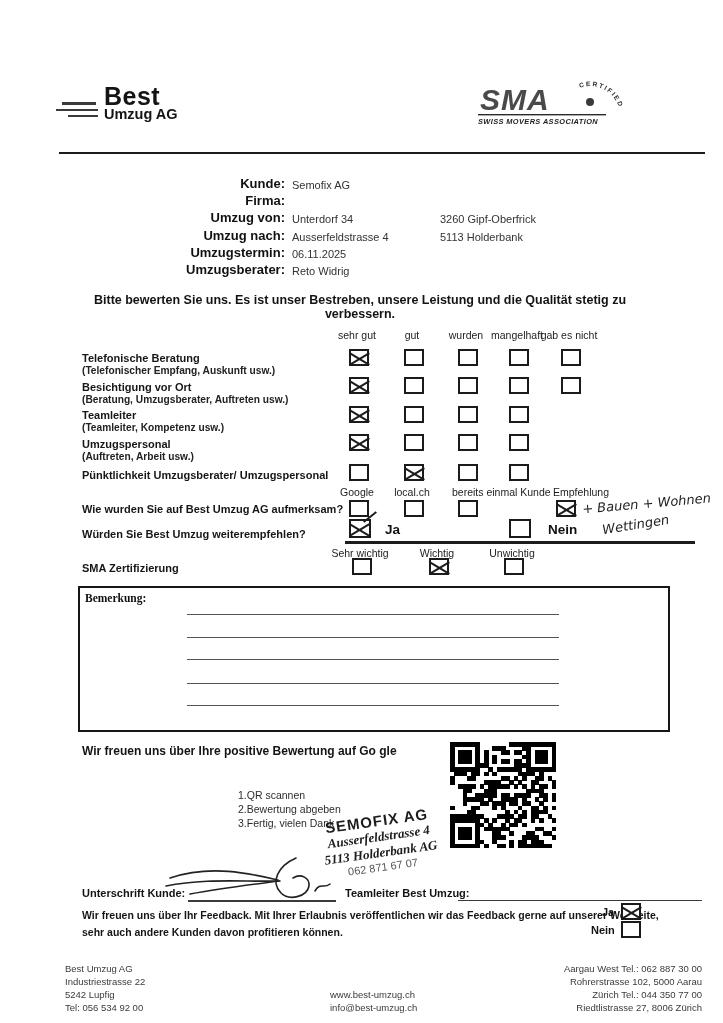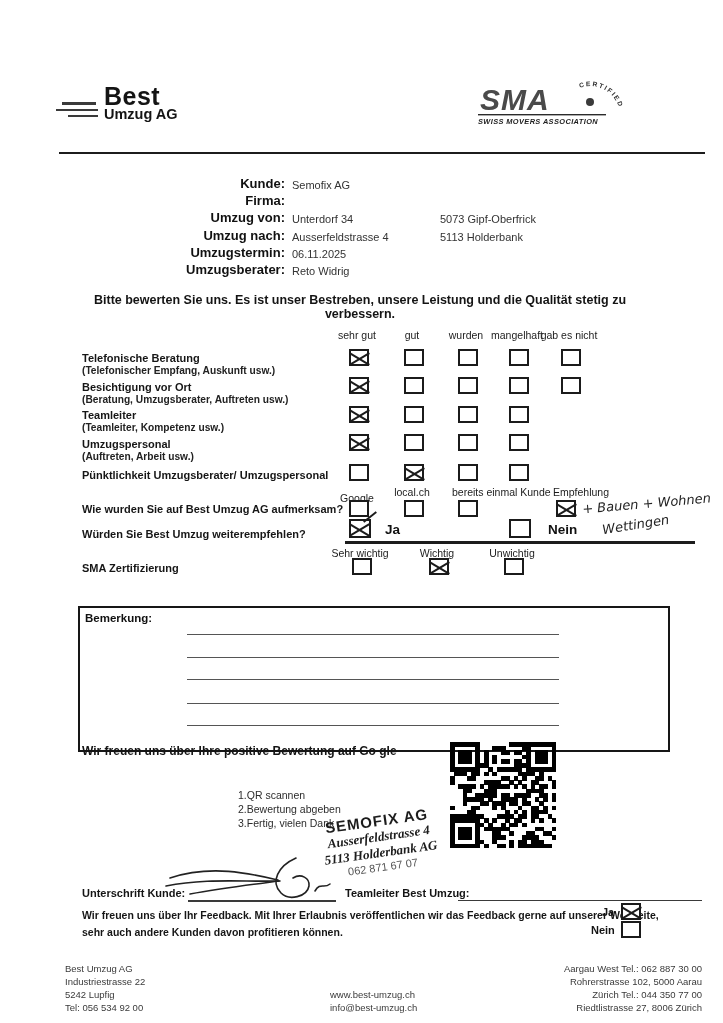--- a/index.html
+++ b/index.html
@@ -73,21 +73,21 @@
 
   <div class="abs rule" style="left:59px;top:152px;width:646px;height:2px;"></div>
 
   <div>
     <span class="abs f-label" style="left:60px;top:176px;">Kunde:</span>
     <span class="abs f-value" style="left:292px;top:179px;">Semofix AG</span>
     <span class="abs f-label" style="left:60px;top:193px;">Firma:</span>
     <span class="abs f-value" style="left:292px;top:196px;"></span>
     <span class="abs f-label" style="left:60px;top:210px;">Umzug von:</span>
     <span class="abs f-value" style="left:292px;top:213px;">Unterdorf 34</span>
-    <span class="abs f-value" style="left:440px;top:213px;">5073 Gipf-Oberfrick</span>
+    <span class="abs f-value" style="left:440px;top:213px;">3260 Gipf-Oberfrick</span>
     <span class="abs f-label" style="left:60px;top:228px;">Umzug nach:</span>
     <span class="abs f-value" style="left:292px;top:231px;">Ausserfeldstrasse 4</span>
     <span class="abs f-value" style="left:440px;top:231px;">5113 Holderbank</span>
     <span class="abs f-label" style="left:60px;top:245px;">Umzugstermin:</span>
     <span class="abs f-value" style="left:292px;top:248px;">06.11.2025</span>
     <span class="abs f-label" style="left:60px;top:262px;">Umzugsberater:</span>
     <span class="abs f-value" style="left:292px;top:265px;">Reto Widrig</span>
   </div>
 
   <div class="abs intro" style="left:60px;top:293px;width:600px;">Bitte bewerten Sie uns. Es ist unser Bestreben, unsere Leistung und die Qualität stetig zu verbessern.</div>
@@ -130,21 +130,21 @@
     <span class="abs cb" style="left:509px;top:434px;"></span>
 
     <span class="abs rowlbl" style="top:469px;">Pünktlichkeit Umzugsberater/ Umzugspersonal</span>
     <span class="abs cb" style="left:349px;top:464px;"></span>
     <span class="abs cb checked" style="left:404px;top:464px;"></span>
     <span class="abs cb" style="left:458px;top:464px;"></span>
     <span class="abs cb" style="left:509px;top:464px;"></span>
   </div>
 
   <div>
-    <span class="abs colhead" style="left:357px;top:486px;margin-top:6px;">Google</span>
+    <span class="abs colhead" style="left:357px;top:486px;">Google</span>
     <span class="abs colhead" style="left:412px;top:486px;">local.ch</span>
     <span class="abs colhead-left" style="left:452px;top:486px;">bereits einmal Kunde</span>
     <span class="abs colhead-left" style="left:553px;top:486px;">Empfehlung</span>
     <span class="abs rowlbl" style="top:503px;">Wie wurden Sie auf Best Umzug AG aufmerksam?</span>
     <span class="abs cb" style="left:349px;top:500px;"></span>
     <span class="abs cb" style="left:404px;top:500px;"></span>
     <span class="abs cb" style="left:458px;top:500px;"></span>
     <span class="abs cb checked" style="left:556px;top:500px;"></span>
     <span class="abs handw" style="left:582px;top:496px;transform:rotate(-5deg);">+ Bauen + Wohnen</span>
     <span class="abs handw" style="left:602px;top:517px;transform:rotate(-9deg);">Wettingen</span>
@@ -163,21 +163,21 @@
   <div>
     <span class="abs colhead" style="left:360px;top:547px;">Sehr wichtig</span>
     <span class="abs colhead" style="left:437px;top:547px;">Wichtig</span>
     <span class="abs colhead" style="left:512px;top:547px;">Unwichtig</span>
     <span class="abs rowlbl" style="top:562px;">SMA Zertifizierung</span>
     <span class="abs cb" style="left:352px;top:558px;"></span>
     <span class="abs cb checked" style="left:429px;top:558px;"></span>
     <span class="abs cb" style="left:504px;top:558px;"></span>
   </div>
 
-  <div class="abs remarks-box" style="left:78px;top:606px;width:588px;height:142px;">
+  <div class="abs remarks-box" style="left:78px;top:586px;width:588px;height:142px;font-family:Liberation Serif, serif;">
     <span class="abs remarks-label" style="left:5px;top:4px;">Bemerkung:</span>
     <span class="abs wline" style="left:107px;top:26px;width:372px;"></span>
     <span class="abs wline" style="left:107px;top:49px;width:372px;"></span>
     <span class="abs wline" style="left:107px;top:71px;width:372px;"></span>
     <span class="abs wline" style="left:107px;top:95px;width:372px;"></span>
     <span class="abs wline" style="left:107px;top:117px;width:372px;"></span>
   </div>
 
   <div>
     <span class="abs review-text" style="left:82px;top:744px;">Wir freuen uns über Ihre positive Bewertung auf Go gle</span>

